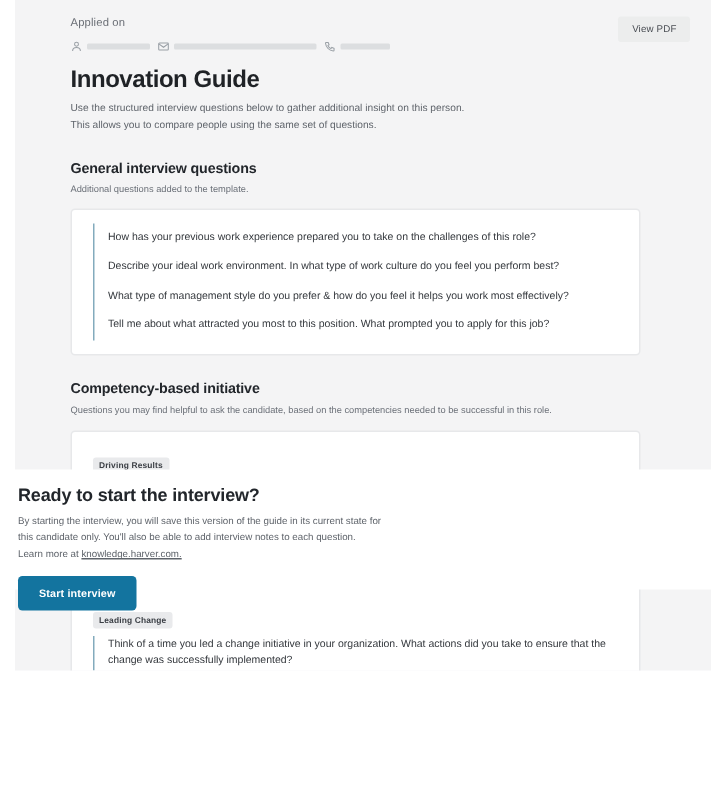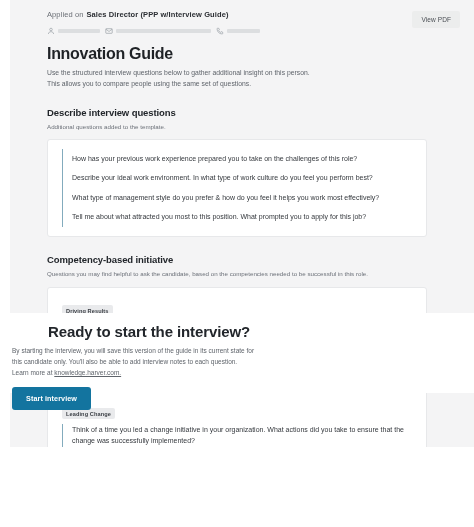--- a/index.html
+++ b/index.html
@@ -127,24 +127,23 @@
 
   
   .footer {
     position: absolute;
     left: 0; bottom: 0; right: 0;
     height: 80px;
     background: #ffffff;
     padding: 10px 12px 0 12px;
   }
   .footer-title {
-    font-size: 15px; font-weight: bold;
+    font-size: 12px; font-weight: bold;
     color: #22262b; letter-spacing: -.1px;
     margin-bottom: 5px;
-    margin-left: 36px;
   }
   .footer-text {
     font-size: 6.5px; color: #5f646b;
     line-height: 1.72;
     margin-bottom: 8px;
   }
   .footer-link { color: #5f646b; text-decoration: underline; }
   .start-btn {
     background: #13749f;
     color: #ffffff;
@@ -159,21 +158,20 @@
 </head>
 <body>
 
 <div class="app">
 
   <div class="scroll-panel">
     <div class="panel-inner">
 
       <div class="applied-row">
         <span class="applied-label">Applied on</span>
-        <span class="applied-role">Sales Director (PPP w/Interview Guide)</span>
       </div>
 
       <div class="contact-row">
         <span class="contact-item">
           <span class="ico">
             <svg viewBox="0 0 16 16" fill="none" stroke="currentColor" stroke-width="1.4">
                 <circle cx="8" cy="5" r="2.6"></circle>
                 <path d="M2.8 14c0-3 2.4-4.6 5.2-4.6S13.2 11 13.2 14"></path>
               </svg>
           </span>
@@ -197,21 +195,21 @@
           <span class="redact w3"></span>
         </span>
       </div>
 
       <h1 class="page-title">Innovation Guide</h1>
       <div class="page-sub">
         <div>Use the structured interview questions below to gather additional insight on this person.</div>
         <div>This allows you to compare people using the same set of questions.</div>
       </div>
 
-      <h2 class="section-title">Describe interview questions</h2>
+      <h2 class="section-title">General interview questions</h2>
       <div class="section-sub">Additional questions added to the template.</div>
 
       <div class="card general">
         <div class="qgroup">
           <div class="qline">How has your previous work experience prepared you to take on the challenges of this role?</div>
           <div class="qline">Describe your ideal work environment. In what type of work culture do you feel you perform best?</div>
           <div class="qline">What type of management style do you prefer &amp; how do you feel it helps you work most effectively?</div>
           <div class="qline">Tell me about what attracted you most to this position. What prompted you to apply for this job?</div>
         </div>
       </div>

